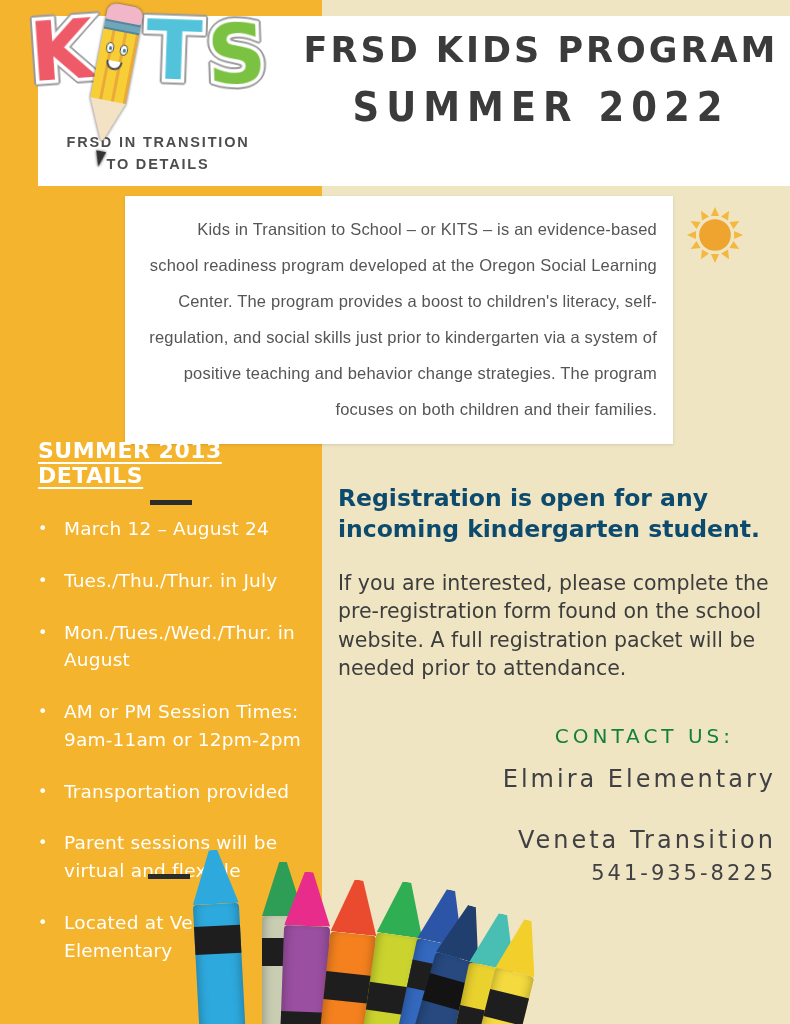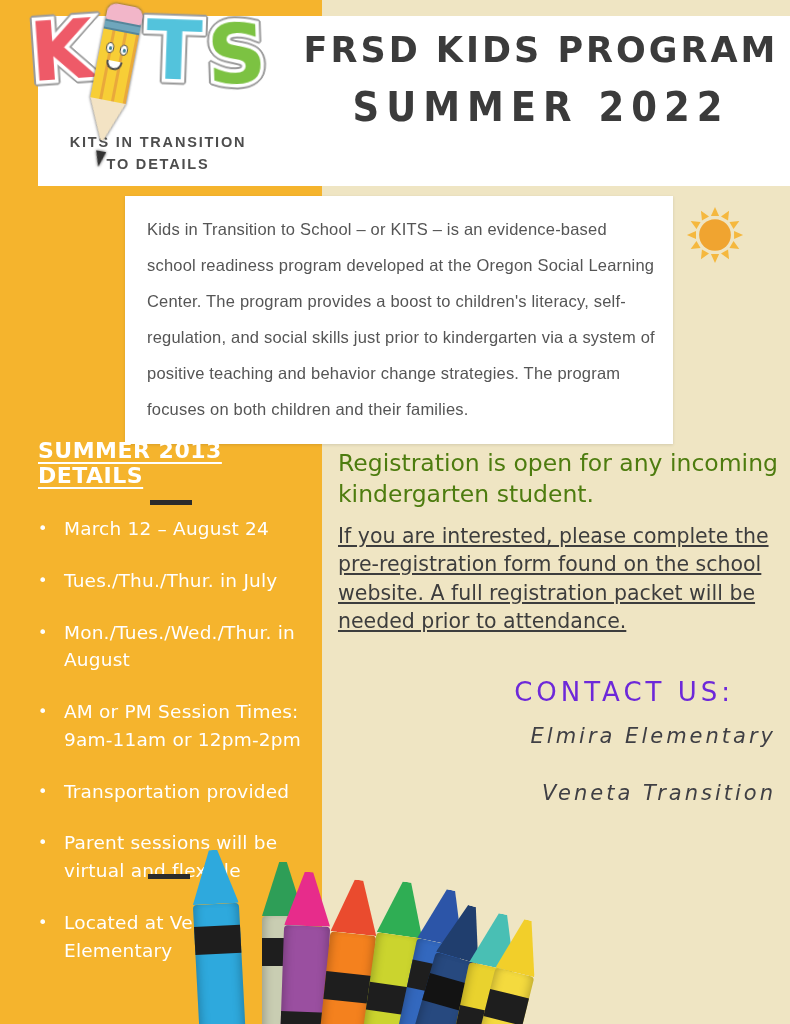--- a/index.html
+++ b/index.html
@@ -44,48 +44,48 @@
 
   
   .titles { position:absolute; left:300px; top:30px; width:482px; text-align:center; color:var(--dark);
     font-family:"DejaVu Sans", sans-serif; }
   .title-1 { font-size:35px; font-weight:800; letter-spacing:3px; }
   .title-2 { margin-top:16px; font-size:37px; font-weight:800; letter-spacing:7px; transform:scaleY(1.08); }
 
   
   .intro-box { position:absolute; left:125px; top:196px; width:548px; min-height:228px; background:#fff;
     box-shadow:0 1px 3px rgba(0,0,0,0.12); padding:16px 16px 16px 22px; }
-  .intro-text { font-size:16.5px; line-height:2.18; color:#555; letter-spacing:0.2px; }
+  .intro-text { font-size:16.5px; line-height:2.18; color:#555; letter-spacing:0.2px;text-align:right; }
 
   
   .sun { position:absolute; left:686px; top:206px; width:58px; height:58px; }
 
   
   .details { position:absolute; left:38px; top:438px; width:270px; color:#fff; }
   .details-heading { font-size:22px; font-weight:800; letter-spacing:0.5px; text-decoration:underline;
     text-underline-offset:4px; font-family:"DejaVu Sans", sans-serif; }
   .dash { width:42px; height:5px; background:var(--dashdark); }
   .dash-top { margin:12px 0 10px 112px; }
   .dash-bottom { position:absolute; left:148px; top:874px; }
   .details-list { list-style:none; margin-top:6px; }
   .details-list li { display:flex; margin-bottom:24px; font-family:"DejaVu Sans", sans-serif;
     font-size:18.5px; line-height:1.5; letter-spacing:0.2px; }
   .details-list .dot { width:26px; flex:0 0 26px; font-size:16px; padding-top:2px; }
 
   
   .right-col { position:absolute; left:338px; top:448px; width:448px; color:#3d3d3d;
     font-family:"DejaVu Sans", sans-serif; }
-  .reg-headline { font-size:23.5px; font-weight:400; line-height:1.32; color:#4d7c0f; }
+  .reg-headline { font-size:23.5px; font-weight:700; line-height:1.32; color:#0c4a6e;margin-top:35px; }
   .limited { margin-top:34px; font-size:22px; font-style:italic; text-decoration:underline; text-underline-offset:3px; }
-  .reg-body { margin-top:12px; font-size:20.5px; line-height:1.38;text-decoration:underline; }
+  .reg-body { margin-top:24px; font-size:20.5px; line-height:1.38; }
   .contact { margin-top:42px; text-align:right; color:#3f3f44; }
-  .contact-heading { font-size:26px; letter-spacing:4px; padding-right:52px; color:#6d28d9; }
+  .contact-heading { font-size:20px; letter-spacing:4px; padding-right:52px; color:#15803d; }
   .contact-entry { margin-top:26px; }
   .contact-entry:first-of-type { margin-top:14px; }
-  .contact-name { font-size:21px; letter-spacing:3px; line-height:1.45; padding-right:10px;font-style:italic; }
+  .contact-name { font-size:24px; letter-spacing:3px; line-height:1.45; padding-right:10px; }
   .contact-phone { font-size:21px; letter-spacing:3px; line-height:1.45; padding-right:10px; }
 
   
   .crayons { position:absolute; left:178px; top:840px; width:380px; height:184px; }
   .crayon { position:absolute; width:46px; transform-origin:top center; }
   .crayon .tip { height:54px; clip-path:polygon(41% 0,59% 0,100% 100%,0 100%); }
   .crayon .body { position:relative; height:190px; border-radius:4px 4px 0 0;
     box-shadow:inset 8px 0 10px -6px rgba(0,0,0,0.25), inset -8px 0 10px -6px rgba(0,0,0,0.25); }
   .crayon .band { position:absolute; left:0; width:100%; height:28px; top:22px; }
   .crayon:nth-of-type(1){ left:12px;  top:10px; transform:rotate(-3deg); z-index:1; }
@@ -127,21 +127,21 @@
           </div>
         <div class="eye r">
             <div class="pupil"></div>
           </div>
         <div class="smile"></div>
       </div>
       <div class="wood"></div>
       <div class="lead"></div>
     </div>
     <div class="logo-caption">
-      <div>KITS IN TRANSITION</div>
+      <div>FRSD IN TRANSITION</div>
       <div>TO DETAILS</div>
     </div>
   </div>
 
   <div class="titles">
     <div class="title-1">FRSD KIDS PROGRAM</div>
     <div class="title-2">SUMMER 2022</div>
   </div>
 
   <div class="intro-box">
@@ -216,20 +216,21 @@
     <div class="contact">
       <div class="contact-heading">CONTACT US:</div>
       <div>
 
           <div class="contact-entry">
             <div class="contact-name">Elmira Elementary</div>
           </div>
 
           <div class="contact-entry">
             <div class="contact-name">Veneta Transition</div>
+            <div class="contact-phone">541-935-8225</div>
           </div>
         </div>
     </div>
   </div>
 
   <div class="crayons">
 
       <div class="crayon">
         <div class="tip" style="background: rgb(46, 169, 221);"></div>
         <div class="body" style="background: rgb(46, 169, 221);">

